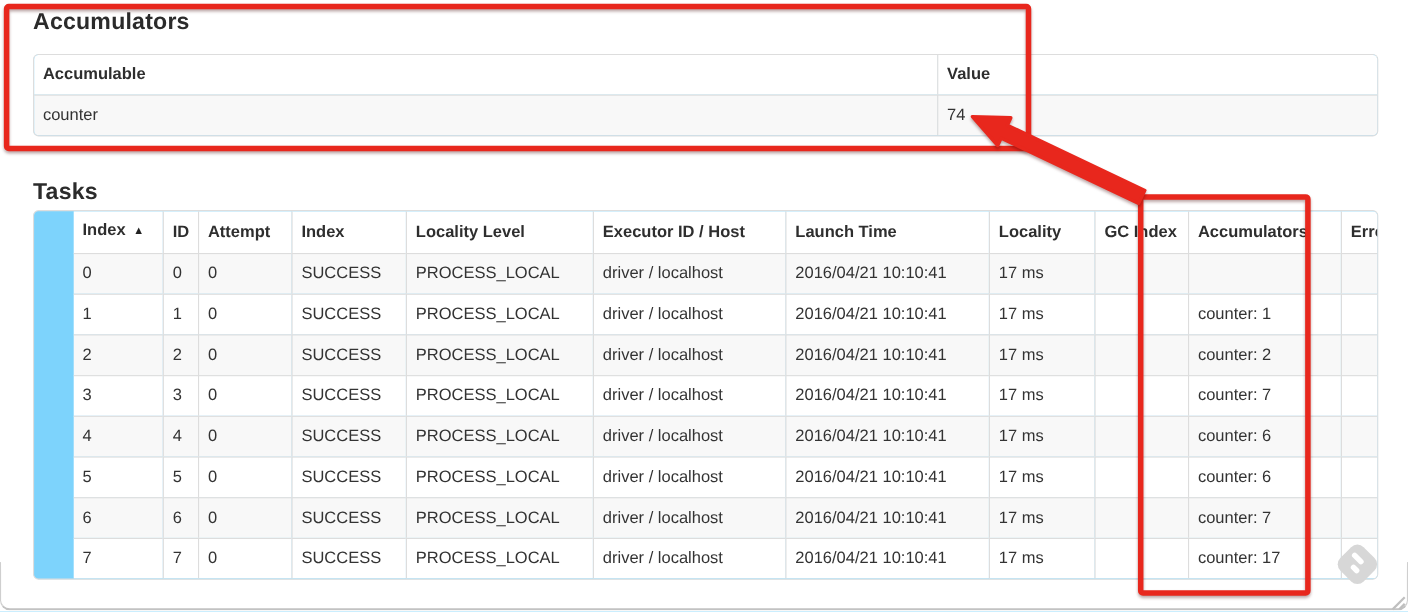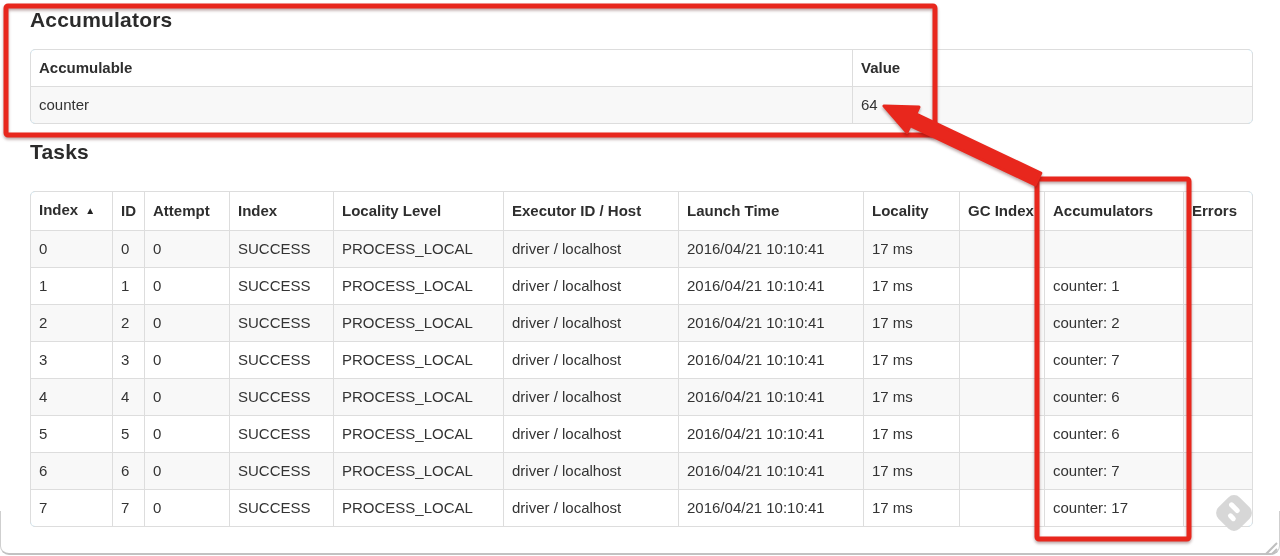--- a/index.html
+++ b/index.html
@@ -7,28 +7,28 @@
     width:1280px;height:556px;position:relative;overflow:hidden;
     background:#ffffff;
     font-family:"Liberation Sans","DejaVu Sans",sans-serif;
     color:#333;
   }
   .section-title{
     position:absolute;left:30px;margin:0;
     font-size:21px;font-weight:700;color:#2b2b2b;letter-spacing:.2px;
   }
   #accumulators-title{top:8px;}
-  #tasks-title{top:140px;}
+  #tasks-title{top:163px;}
   .table-wrap{
     position:absolute;left:30px;width:1223px;
     border:1px solid #ddd;border-radius:5px;overflow:hidden;
     background:#7dd3fc;box-sizing:border-box;
   }
   #accumulable-table-wrap{top:49px;}
-  #tasks-table-wrap{top:191px;}
+  #tasks-table-wrap{top:191px;padding-left:36px;}
   table{border-collapse:separate;border-spacing:0;width:100%;table-layout:fixed;}
   th,td{
     padding:7px 8px;line-height:22px;font-size:15px;text-align:left;
     border-left:1px solid #ddd;border-top:1px solid #ddd;
     white-space:nowrap;overflow:hidden;box-sizing:border-box;
   }
   th{font-weight:700;background:#fff;color:#2e2e2e;}
   th:first-child,td:first-child{border-left:none;}
   thead tr th{border-top:none;}
   tbody tr:nth-child(odd) td{background:#f8f8f8;}
@@ -57,21 +57,21 @@
       </colgroup>
     <thead>
         <tr>
           <th>Accumulable</th>
           <th>Value</th>
         </tr>
       </thead>
     <tbody>
         <tr>
           <td>counter</td>
-          <td>64</td>
+          <td>74</td>
         </tr>
       </tbody>
   </table>
 </div>
 
 <h4 class="section-title" id="tasks-title">Tasks</h4>
 
 <div class="table-wrap" id="tasks-table-wrap">
   <table>
     <colgroup>

